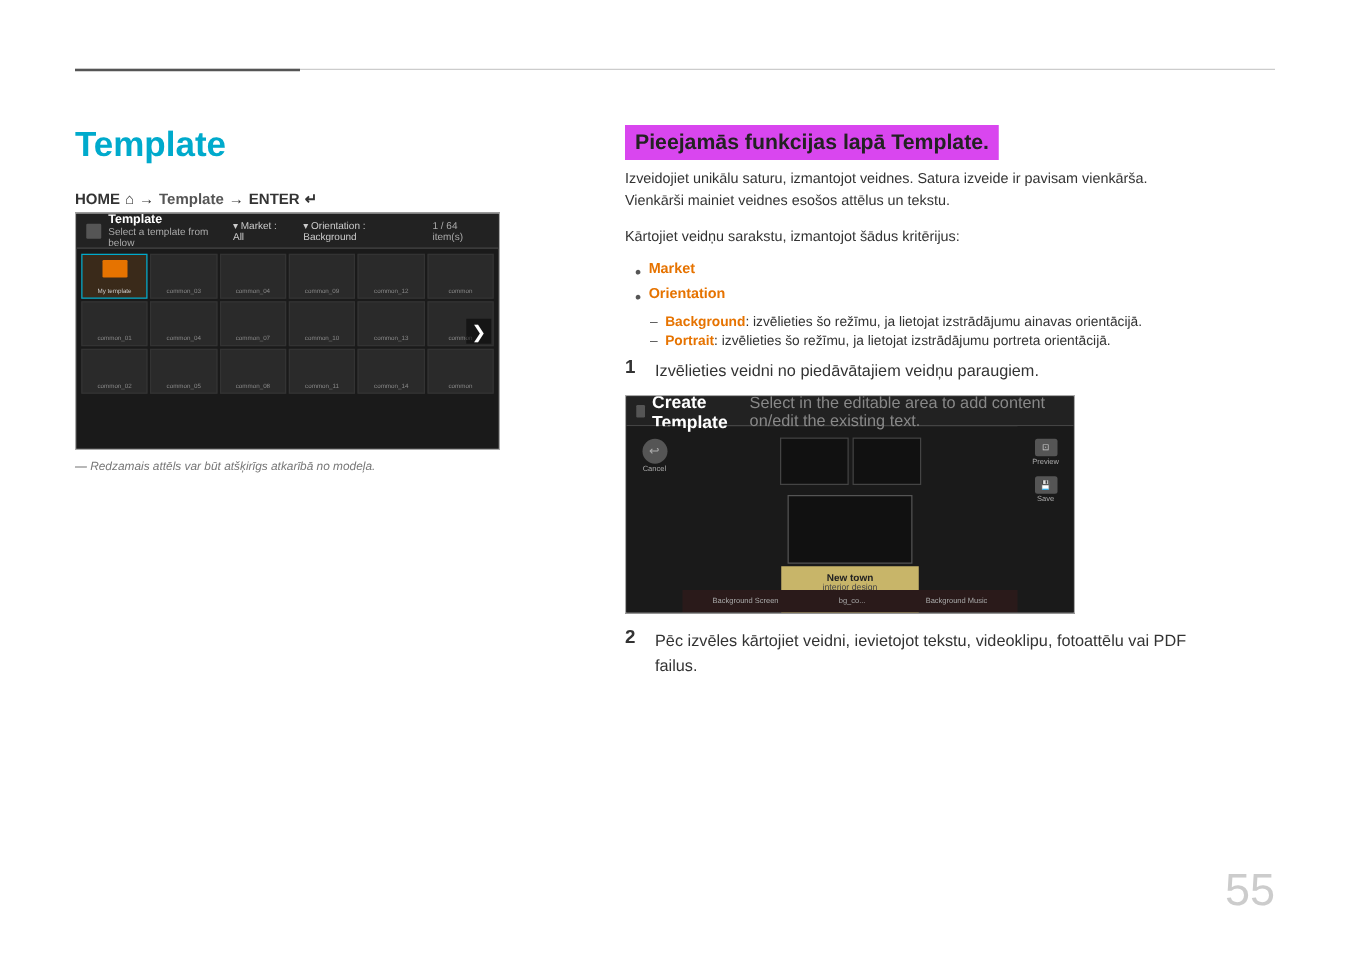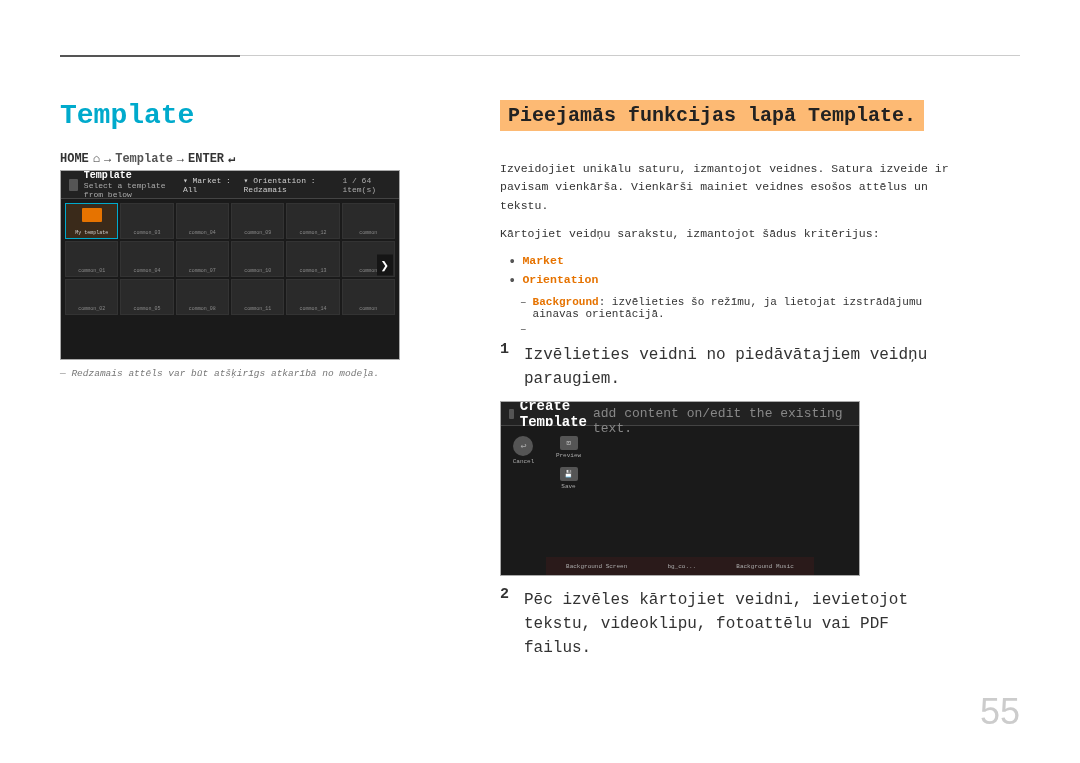--- a/index.html
+++ b/index.html
@@ -12,21 +12,20 @@
       position: relative;
       color: #333;
     }
 
     .page-container {
       width: 1015px;
       height: 763px;
       padding: 40px 60px 40px 60px;
       display: flex;
       flex-direction: column;
-      font-family: Liberation Mono, monospace;
     }
 
     
     .top-line {
       position: absolute;
       top: 55px;
       left: 60px;
       right: 60px;
       height: 1px;
       background: #ccc;
@@ -197,26 +196,26 @@
 
     .screenshot-caption {
       font-size: 9.5px;
       color: #777;
       margin-top: 8px;
       font-style: italic;
     }
 
     
     .section-heading {
-      background: #fdba74;
+      background: #d946ef;
       color: #222;
-      font-size: 20px;
+      font-size: 17px;
       font-weight: bold;
       padding: 4px 8px;
-      margin-bottom: 29px;
+      margin-bottom: 6px;
       display: inline-block;
     }
 
     .description-text {
       font-size: 11.5px;
       color: #333;
       line-height: 1.6;
       margin-bottom: 10px;
     }
 
@@ -277,21 +276,21 @@
     }
 
     .numbered-item .num {
       font-size: 15px;
       font-weight: bold;
       color: #333;
       min-width: 14px;
     }
 
     .numbered-item .item-text {
-      font-size: 16px;
+      font-size: 13px;
       color: #333;
       line-height: 1.5;
       padding-top: 2px;
     }
 
     
     .create-template-box {
       border: 1px solid #aaa;
       background: #1a1a1a;
       width: 360px;
@@ -505,21 +504,21 @@
         <div class="screenshot-header">
           <div class="screenshot-header-left">
             <div class="ss-icon"></div>
             <div>
               <div class="ss-title">Template</div>
               <div class="ss-subtitle">Select a template from below</div>
             </div>
           </div>
           <div class="screenshot-header-right">
             <span class="ss-filter">▾ Market : All</span>
-            <span class="ss-filter">▾ Orientation : Redzamais</span>
+            <span class="ss-filter">▾ Orientation : Background</span>
             <span class="ss-count">1 / 64 item(s)</span>
           </div>
         </div>
 
         <div class="screenshot-grid">
 
           <div class="grid-item my-template selected">
             <div class="orange-folder"></div>
             <span style="font-size:5px;color:#ccc;position:absolute;bottom:2px;">My template</span>
           </div>
@@ -601,20 +600,21 @@
         </li>
       </ul>
 
       <ul class="sub-list">
         <li>
           <span class="sub-dash">–</span>
           <span><span class="sub-label-orange">Background</span><span>: izvēlieties šo režīmu, ja lietojat izstrādājumu ainavas orientācijā.</span></span>
         </li>
         <li>
           <span class="sub-dash">–</span>
+          <span><span class="sub-label-orange">Portrait</span><span>: izvēlieties šo režīmu, ja lietojat izstrādājumu portreta orientācijā.</span></span>
         </li>
       </ul>
 
       <div class="numbered-item">
         <span class="num">1</span>
         <span class="item-text">Izvēlieties veidni no piedāvātajiem veidņu paraugiem.</span>
       </div>
 
       
       <div class="create-template-box">
@@ -625,20 +625,35 @@
         </div>
         <div class="ct-body">
 
           <div class="ct-left-sidebar">
             <div class="ct-sidebar-btn">
               <div class="ct-sidebar-icon" style="background:#555;">↩</div>
               <span class="ct-sidebar-label">Cancel</span>
             </div>
           </div>
 
+          <div class="ct-main">
+            <div class="screens-row">
+              <div class="small-screen"></div>
+              <div class="small-screen"></div>
+            </div>
+            <div style="display:flex;gap:3px;align-items:flex-start;">
+              <div style="background:#111;border:1px solid #555;width:100px;height:55px;position:relative;">
+              </div>
+            </div>
+            <div class="overlay-card">
+              <div class="ct-overlay-title">New town</div>
+              <div class="ct-overlay-subtitle">interior design</div>
+              <div class="ct-overlay-desc">Suspendisse dapibus vestibulo lorem c design</div>
+            </div>
+          </div>
 
           <div class="ct-right-sidebar">
             <div class="ct-right-btn">
               <div class="ct-right-icon">⊡</div>
               <span class="ct-right-label">Preview</span>
             </div>
             <div class="ct-right-btn">
               <div class="ct-right-icon">💾</div>
               <span class="ct-right-label">Save</span>
             </div>

